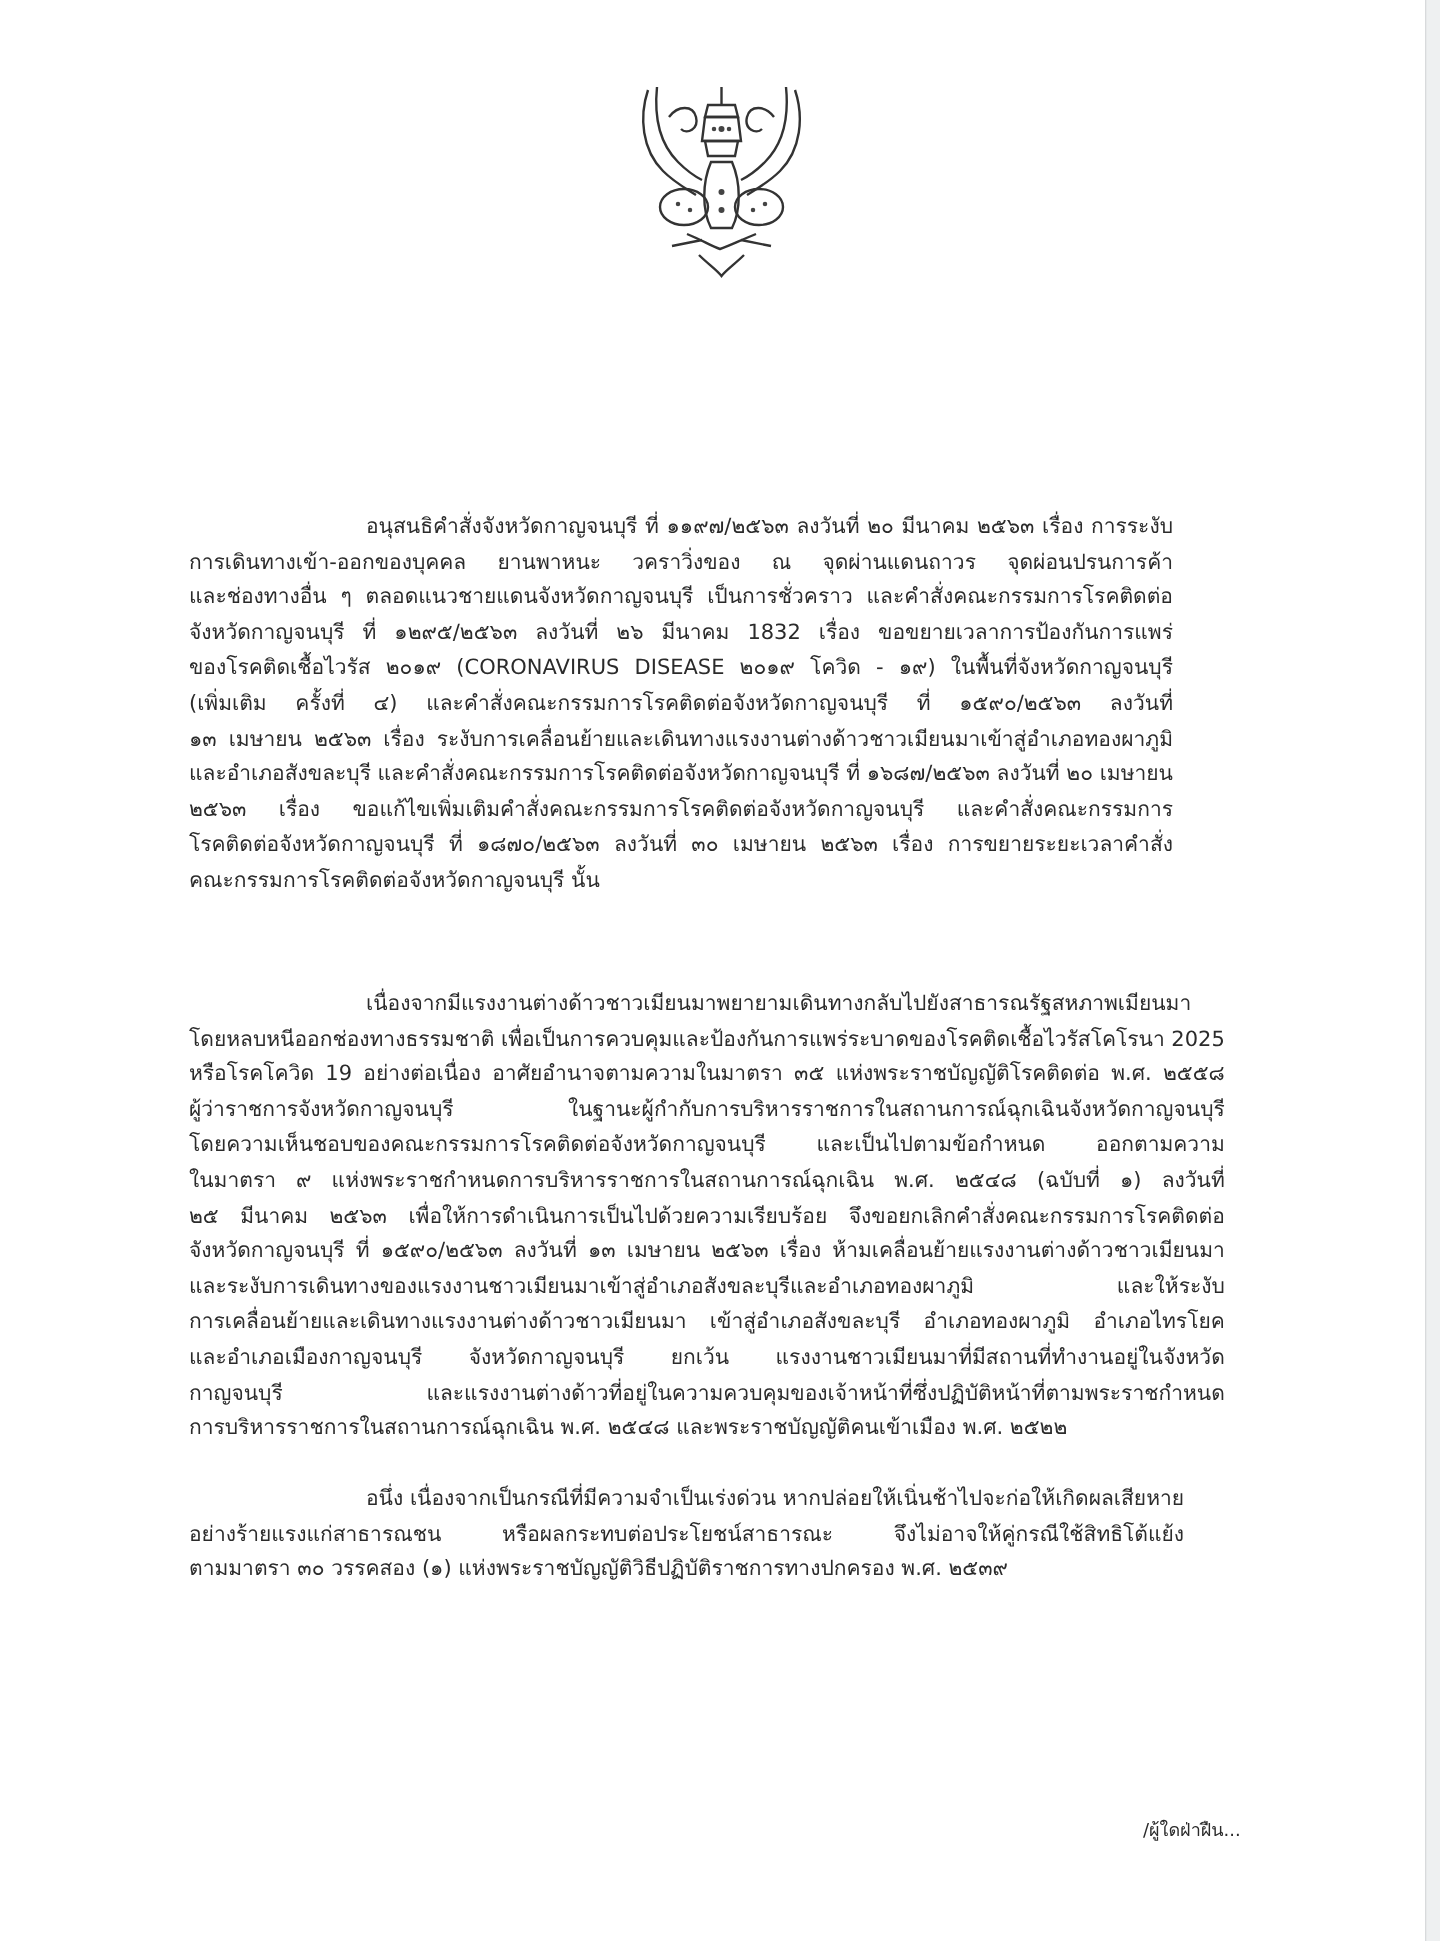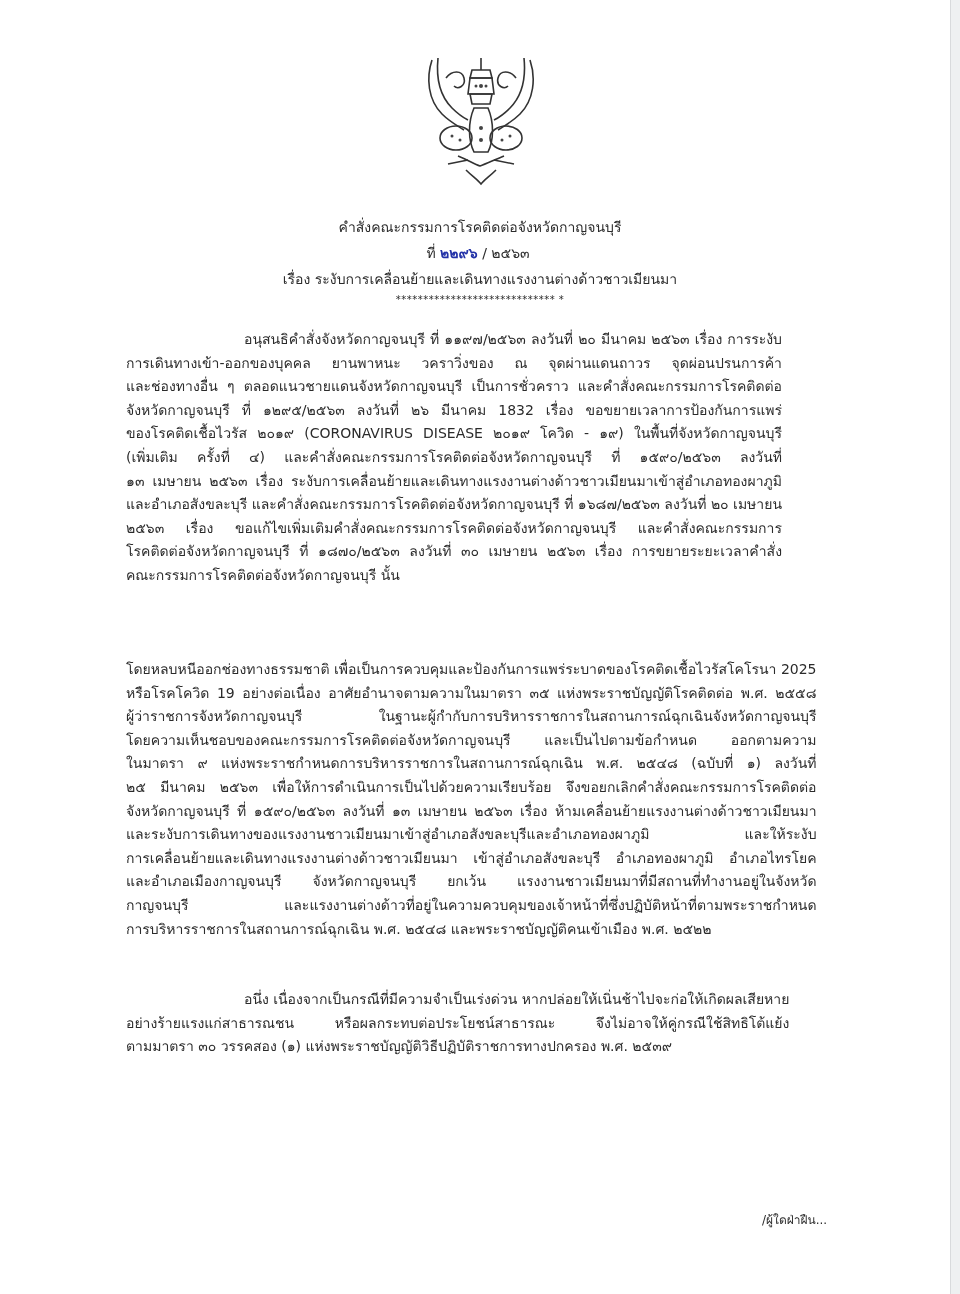--- a/index.html
+++ b/index.html
@@ -42,21 +42,21 @@
       line-height: 23.6px;
       margin: 0;
       text-align: justify;
     }
     .para .ln {
       display: block; white-space: nowrap; overflow: hidden;
       text-align: justify; text-align-last: justify;
     }
     .para .ln.last { text-align-last: left; }
     .para .ln.indent { padding-left: 118px; }
-    .para1 { position: absolute; top: 0; }
+    .para1 { position: absolute; top: 12px; }
     .para2 { position: absolute; top: 330px; }
     .para3 { position: absolute; top: 660px; }
     .footer-next {
       position: absolute; left: 762px; top: 1210px;
       font-size: 12px; white-space: nowrap;
     }
   </style>
 </head>
 <body>
 
@@ -87,47 +87,38 @@
         <circle cx="68" cy="38" r="1.5"></circle>
       <circle cx="63" cy="80" r="2"></circle>
         <circle cx="63" cy="92" r="2"></circle>
       <circle cx="34" cy="88" r="1.5"></circle>
         <circle cx="42" cy="92" r="1.5"></circle>
       <circle cx="84" cy="92" r="1.5"></circle>
         <circle cx="92" cy="88" r="1.5"></circle>
     </g>
   </svg>
 
-  <div class="header">
-    <div class="line title">คำสั่งคณะกรรมการโรคติดต่อจังหวัดกาญจนบุรี</div>
-    <div class="line number">
-      <span>ที่</span>
-      <span class="num-hand">๒๒๙๖</span>
-      <span>/ ๒๕๖๓</span>
-    </div>
-    <div class="line subject">เรื่อง  ระงับการเคลื่อนย้ายและเดินทางแรงงานต่างด้าวชาวเมียนมา</div>
-    <div class="line stars">*****************************  *</div>
-  </div>
 
   <div class="body">
     <div class="para para1">
       <span class="ln indent">อนุสนธิคำสั่งจังหวัดกาญจนบุรี ที่ ๑๑๙๗/๒๕๖๓ ลงวันที่ ๒๐ มีนาคม  ๒๕๖๓ เรื่อง การระงับ</span>
       <span class="ln">การเดินทางเข้า-ออกของบุคคล ยานพาหนะ วคราวิ่งของ ณ จุดผ่านแดนถาวร จุดผ่อนปรนการค้า</span>
       <span class="ln">และช่องทางอื่น ๆ ตลอดแนวชายแดนจังหวัดกาญจนบุรี เป็นการชั่วคราว และคำสั่งคณะกรรมการโรคติดต่อ</span>
       <span class="ln">จังหวัดกาญจนบุรี ที่ ๑๒๙๕/๒๕๖๓ ลงวันที่ ๒๖ มีนาคม 1832 เรื่อง ขอขยายเวลาการป้องกันการแพร่</span>
       <span class="ln">ของโรคติดเชื้อไวรัส  ๒๐๑๙ (CORONAVIRUS  DISEASE  ๒๐๑๙  โควิด - ๑๙) ในพื้นที่จังหวัดกาญจนบุรี</span>
       <span class="ln">(เพิ่มเติม ครั้งที่ ๔)  และคำสั่งคณะกรรมการโรคติดต่อจังหวัดกาญจนบุรี ที่ ๑๕๙๐/๒๕๖๓ ลงวันที่</span>
       <span class="ln">๑๓ เมษายน ๒๕๖๓ เรื่อง ระงับการเคลื่อนย้ายและเดินทางแรงงานต่างด้าวชาวเมียนมาเข้าสู่อำเภอทองผาภูมิ</span>
       <span class="ln">และอำเภอสังขละบุรี และคำสั่งคณะกรรมการโรคติดต่อจังหวัดกาญจนบุรี ที่ ๑๖๘๗/๒๕๖๓ ลงวันที่ ๒๐ เมษายน</span>
       <span class="ln">๒๕๖๓ เรื่อง ขอแก้ไขเพิ่มเติมคำสั่งคณะกรรมการโรคติดต่อจังหวัดกาญจนบุรี และคำสั่งคณะกรรมการ</span>
       <span class="ln">โรคติดต่อจังหวัดกาญจนบุรี ที่ ๑๘๗๐/๒๕๖๓ ลงวันที่ ๓๐ เมษายน ๒๕๖๓ เรื่อง การขยายระยะเวลาคำสั่ง</span>
       <span class="ln last">คณะกรรมการโรคติดต่อจังหวัดกาญจนบุรี นั้น</span>
     </div>
 
     <div class="para para2">
+      <span class="ln indent">เนื่องจากมีแรงงานต่างด้าวชาวเมียนมาพยายามเดินทางกลับไปยังสาธารณรัฐสหภาพเมียนมา</span>
       <span class="ln">โดยหลบหนีออกช่องทางธรรมชาติ เพื่อเป็นการควบคุมและป้องกันการแพร่ระบาดของโรคติดเชื้อไวรัสโคโรนา 2025</span>
       <span class="ln">หรือโรคโควิด 19 อย่างต่อเนื่อง  อาศัยอำนาจตามความในมาตรา ๓๕ แห่งพระราชบัญญัติโรคติดต่อ พ.ศ. ๒๕๕๘</span>
       <span class="ln">ผู้ว่าราชการจังหวัดกาญจนบุรี ในฐานะผู้กำกับการบริหารราชการในสถานการณ์ฉุกเฉินจังหวัดกาญจนบุรี</span>
       <span class="ln">โดยความเห็นชอบของคณะกรรมการโรคติดต่อจังหวัดกาญจนบุรี และเป็นไปตามข้อกำหนด ออกตามความ</span>
       <span class="ln">ในมาตรา ๙ แห่งพระราชกำหนดการบริหารราชการในสถานการณ์ฉุกเฉิน  พ.ศ. ๒๕๔๘ (ฉบับที่ ๑) ลงวันที่</span>
       <span class="ln">๒๕ มีนาคม ๒๕๖๓ เพื่อให้การดำเนินการเป็นไปด้วยความเรียบร้อย จึงขอยกเลิกคำสั่งคณะกรรมการโรคติดต่อ</span>
       <span class="ln">จังหวัดกาญจนบุรี ที่ ๑๕๙๐/๒๕๖๓ ลงวันที่ ๑๓ เมษายน ๒๕๖๓ เรื่อง ห้ามเคลื่อนย้ายแรงงานต่างด้าวชาวเมียนมา</span>
       <span class="ln">และระงับการเดินทางของแรงงานชาวเมียนมาเข้าสู่อำเภอสังขละบุรีและอำเภอทองผาภูมิ และให้ระงับ</span>
       <span class="ln">การเคลื่อนย้ายและเดินทางแรงงานต่างด้าวชาวเมียนมา เข้าสู่อำเภอสังขละบุรี   อำเภอทองผาภูมิ อำเภอไทรโยค</span>
       <span class="ln">และอำเภอเมืองกาญจนบุรี จังหวัดกาญจนบุรี ยกเว้น แรงงานชาวเมียนมาที่มีสถานที่ทำงานอยู่ในจังหวัด</span>

